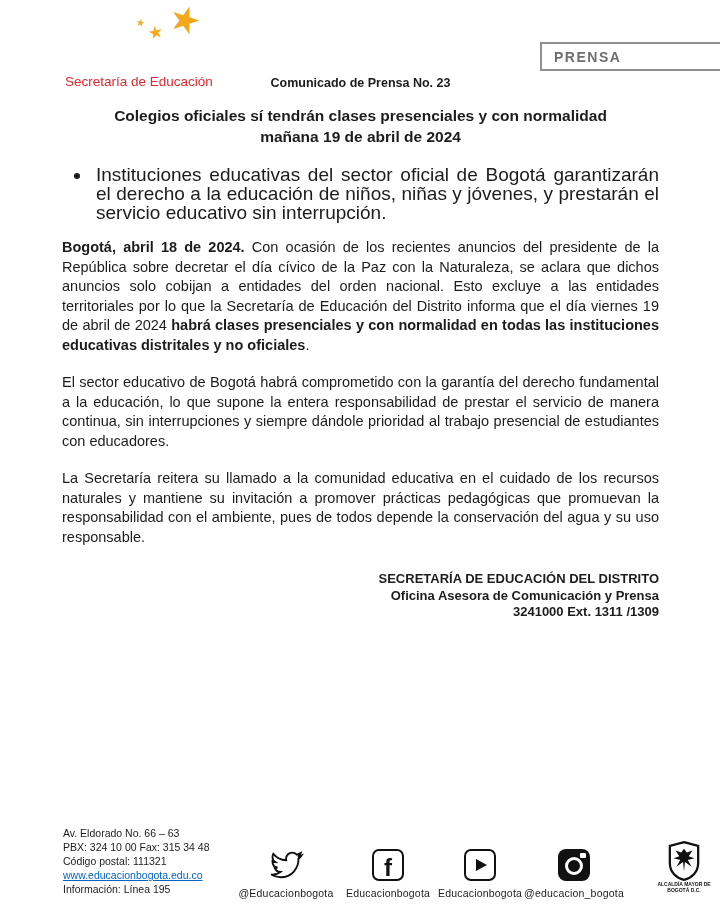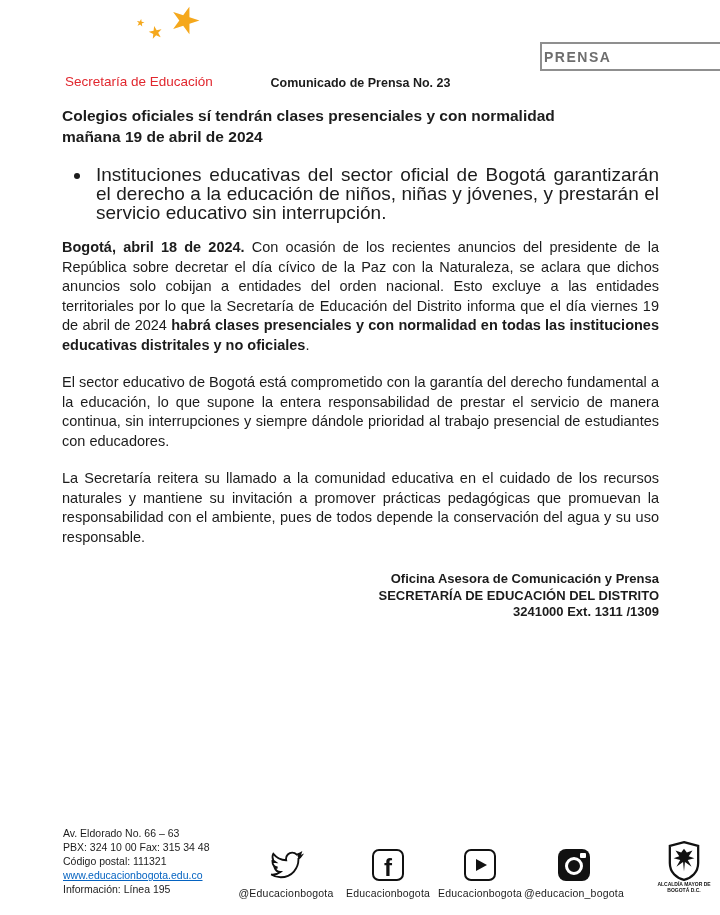--- a/index.html
+++ b/index.html
@@ -32,31 +32,31 @@
   
   .prensa-box {
     position: absolute; left: 540px; top: 42px;
     width: 200px; height: 25px;
     border: 2px solid #8f8f8f;
     display: flex; align-items: center;
     background: #fff;
   }
   .prensa-label {
     color: #6e6e6e; font-weight: bold; font-size: 14px;
-    letter-spacing: 1.5px; padding-left: 2px;
+    letter-spacing: 1.5px; padding-left: 12px;
   }
 
   
   .content { position: absolute; left: 62px; top: 76px; width: 597px; }
   .comunicado {
     text-align: center; font-weight: bold; font-size: 12.5px;
     margin: 0 0 15px 0;
   }
   .title {
-    font-weight: bold; font-size: 15.5px;
+    text-align: center; font-weight: bold; font-size: 15.5px;
     line-height: 21px; margin: 0 0 18px 0;
   }
   .bullet-list { margin: 0 0 16px 0; padding-left: 30px; }
   .bullet-item {
     font-size: 19px; line-height: 19px; text-align: justify;
     list-style: disc outside; padding-left: 4px;
   }
   .para {
     font-size: 14.5px; line-height: 19.5px; text-align: justify;
     margin: 0 0 18px 0;
@@ -131,27 +131,27 @@
 
   <h1 class="title"><span>Colegios oficiales sí tendrán clases presenciales y con normalidad</span><br>
     <span>mañana 19 de abril de 2024</span></h1>
 
   <ul class="bullet-list">
     <li class="bullet-item">Instituciones educativas del sector oficial de Bogotá garantizarán el derecho a la educación de niños, niñas y jóvenes, y prestarán el servicio educativo sin interrupción.</li>
   </ul>
 
   <p class="para"><b>Bogotá, abril 18 de 2024.</b><span> Con ocasión de los recientes anuncios del presidente de la República sobre decretar el día cívico de la Paz con la Naturaleza, se aclara que dichos anuncios solo cobijan a entidades del orden nacional. Esto excluye a las entidades territoriales por lo que la Secretaría de Educación del Distrito informa que el día viernes 19 de abril de 2024 </span><b>habrá clases presenciales y con normalidad en todas las instituciones educativas distritales y no oficiales</b><span>.</span></p>
 
-  <p class="para">El sector educativo de Bogotá está comprometido con la garantía del derecho fundamental a la educación, lo que supone la entera responsabilidad de prestar el servicio de manera continua, sin interrupciones y siempre dándole prioridad al trabajo presencial de estudiantes con educadores.</p>
+  <p class="para">El sector educativo de Bogotá habrá comprometido con la garantía del derecho fundamental a la educación, lo que supone la entera responsabilidad de prestar el servicio de manera continua, sin interrupciones y siempre dándole prioridad al trabajo presencial de estudiantes con educadores.</p>
 
   <p class="para">La Secretaría reitera su llamado a la comunidad educativa en el cuidado de los recursos naturales y mantiene su invitación a promover prácticas pedagógicas que promuevan la responsabilidad con el ambiente, pues de todos depende la conservación del agua y su uso responsable.</p>
 
   <div class="signature">
+    <div>SECRETARÍA DE EDUCACIÓN DEL DISTRITO</div>
     <div>Oficina Asesora de Comunicación y Prensa</div>
-    <div>SECRETARÍA DE EDUCACIÓN DEL DISTRITO</div>
     <div>3241000 Ext. 1311 /1309</div>
   </div>
 </div>
 
 <div class="footer-info">
   <div>Av. Eldorado No. 66 – 63</div>
   <div>PBX: 324 10 00 Fax: 315 34 48</div>
   <div>Código postal: 111321</div>
   <div><span class="footer-link">www.educacionbogota.edu.co</span></div>
   <div>Información: Línea 195</div>

